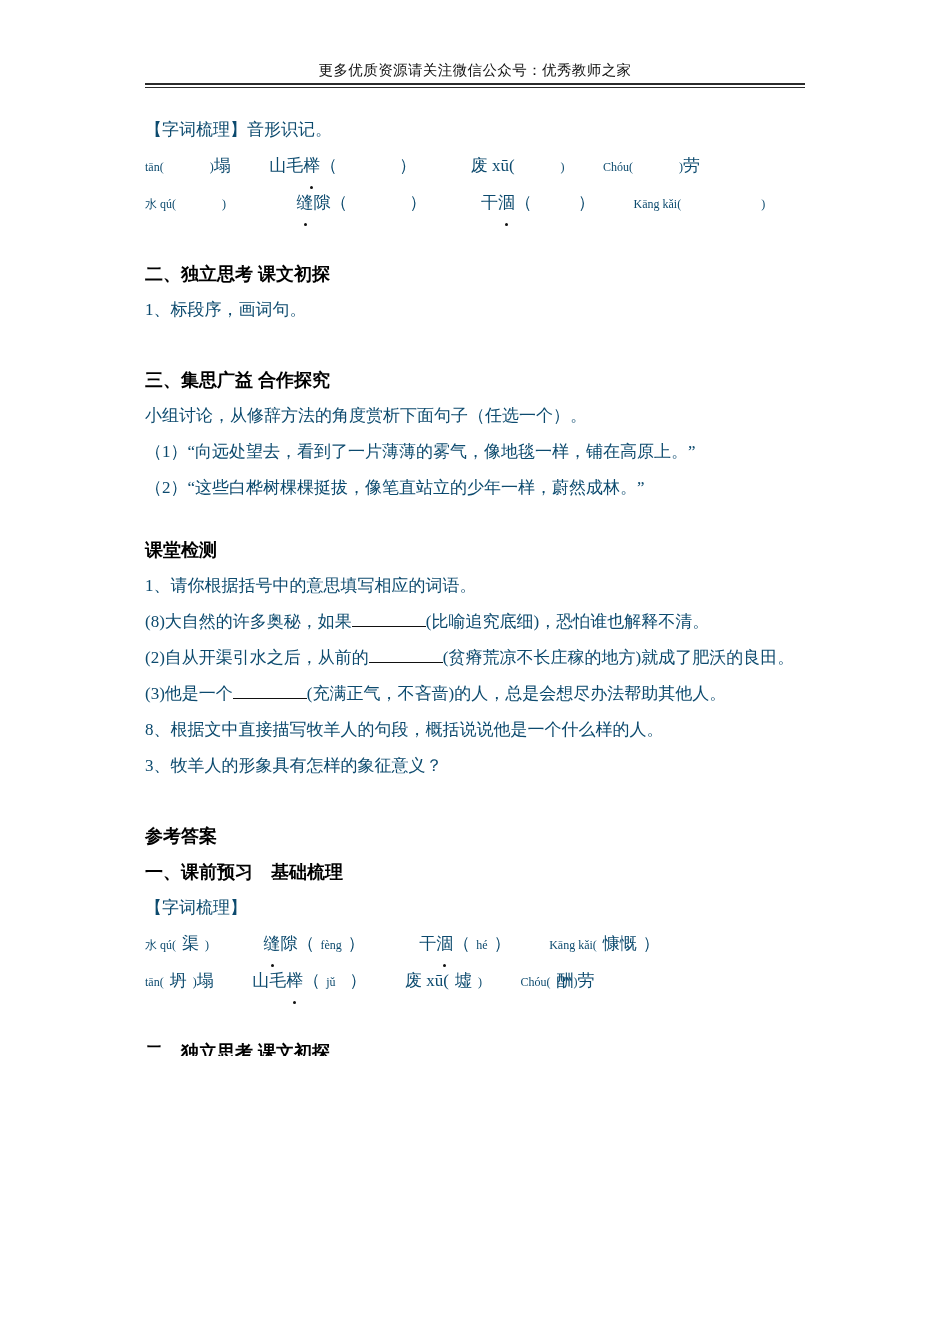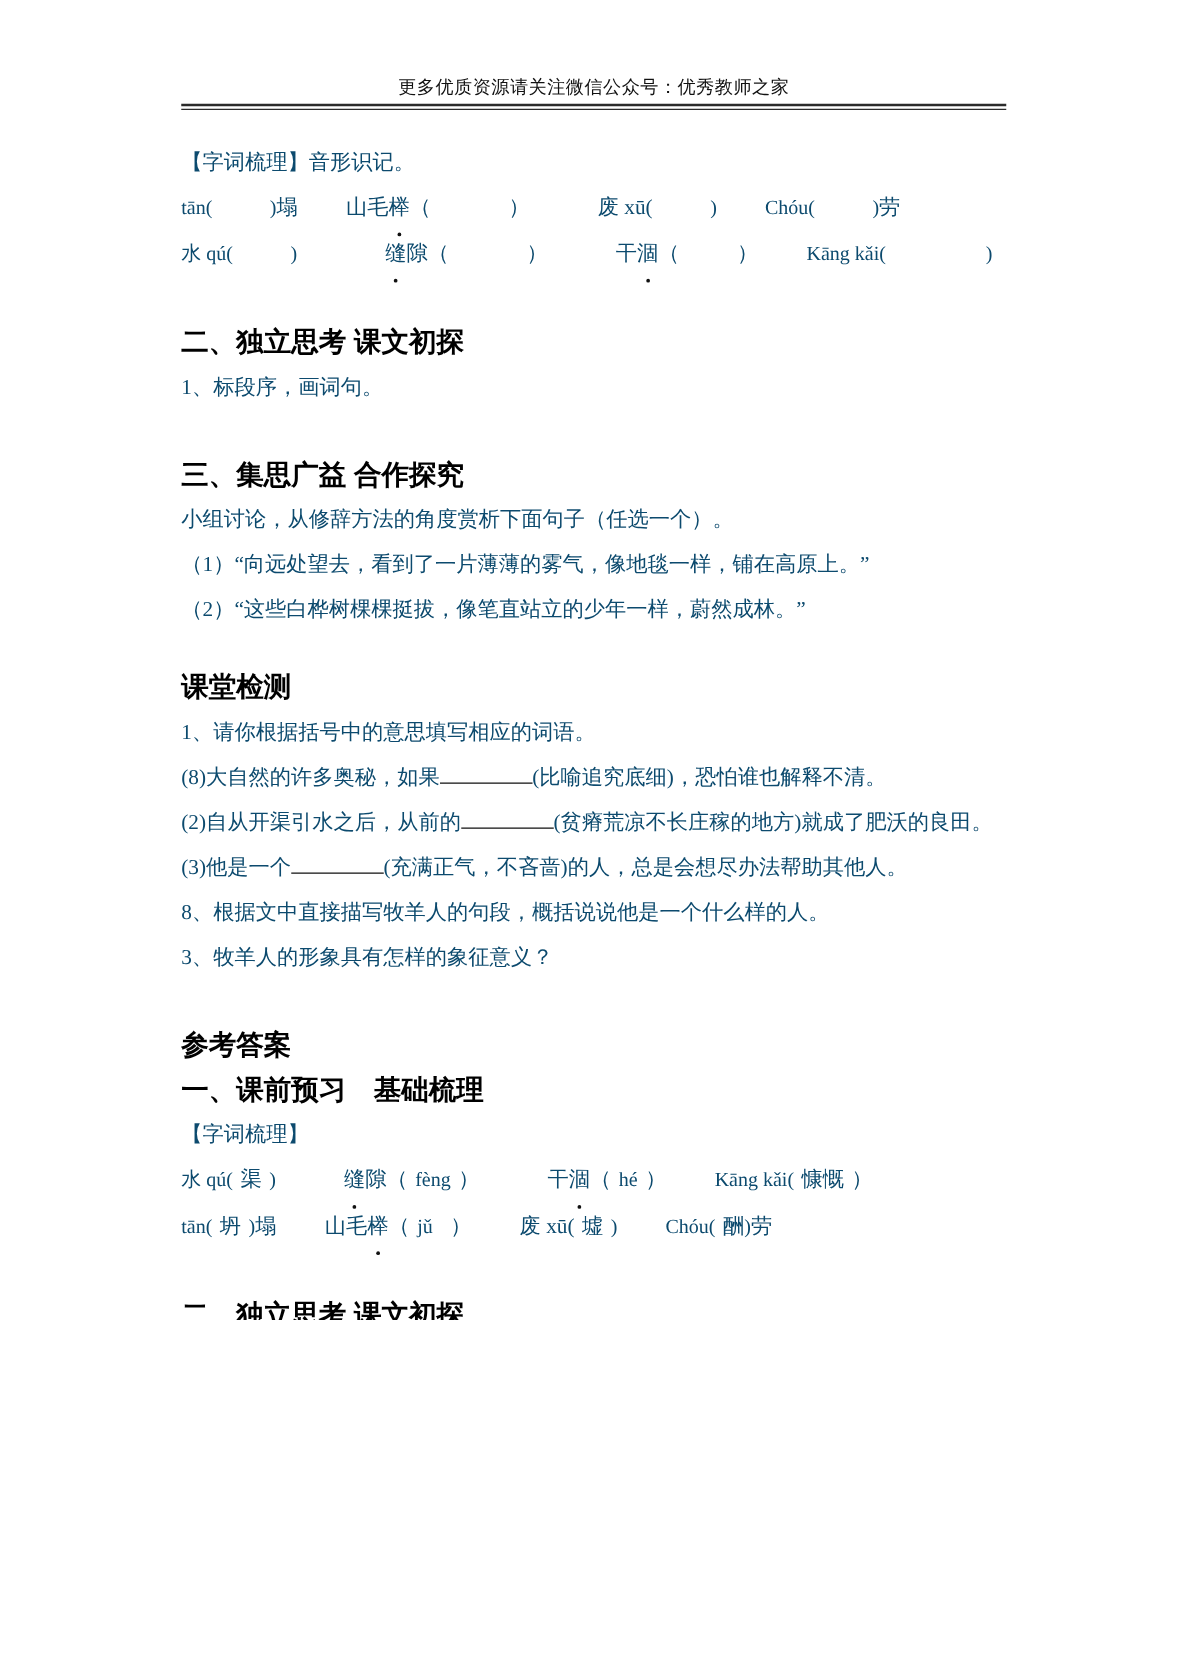--- a/index.html
+++ b/index.html
@@ -64,32 +64,32 @@
     white-space: nowrap;
   }
 
   .line.wrap {
     white-space: normal;
   }
 
   .heading {
     font-family: "Liberation Sans", "DejaVu Sans", sans-serif;
     font-weight: bold;
-    font-size: 22px;
+    font-size: 18px;
     line-height: 36px;
     color: #000;
     white-space: nowrap;
   }
   .gap-m  { height: 26px; }
   .gap-l  { height: 34px; }
 
   
   .py {
     font-family: "Liberation Serif", "DejaVu Serif", serif;
-    font-size: 16px;
+    font-size: 12px;
   }
 
   
   .dotted {
     position: relative;
     display: inline-block;
   }
   .dotted::after {
     content: "";
     position: absolute;

